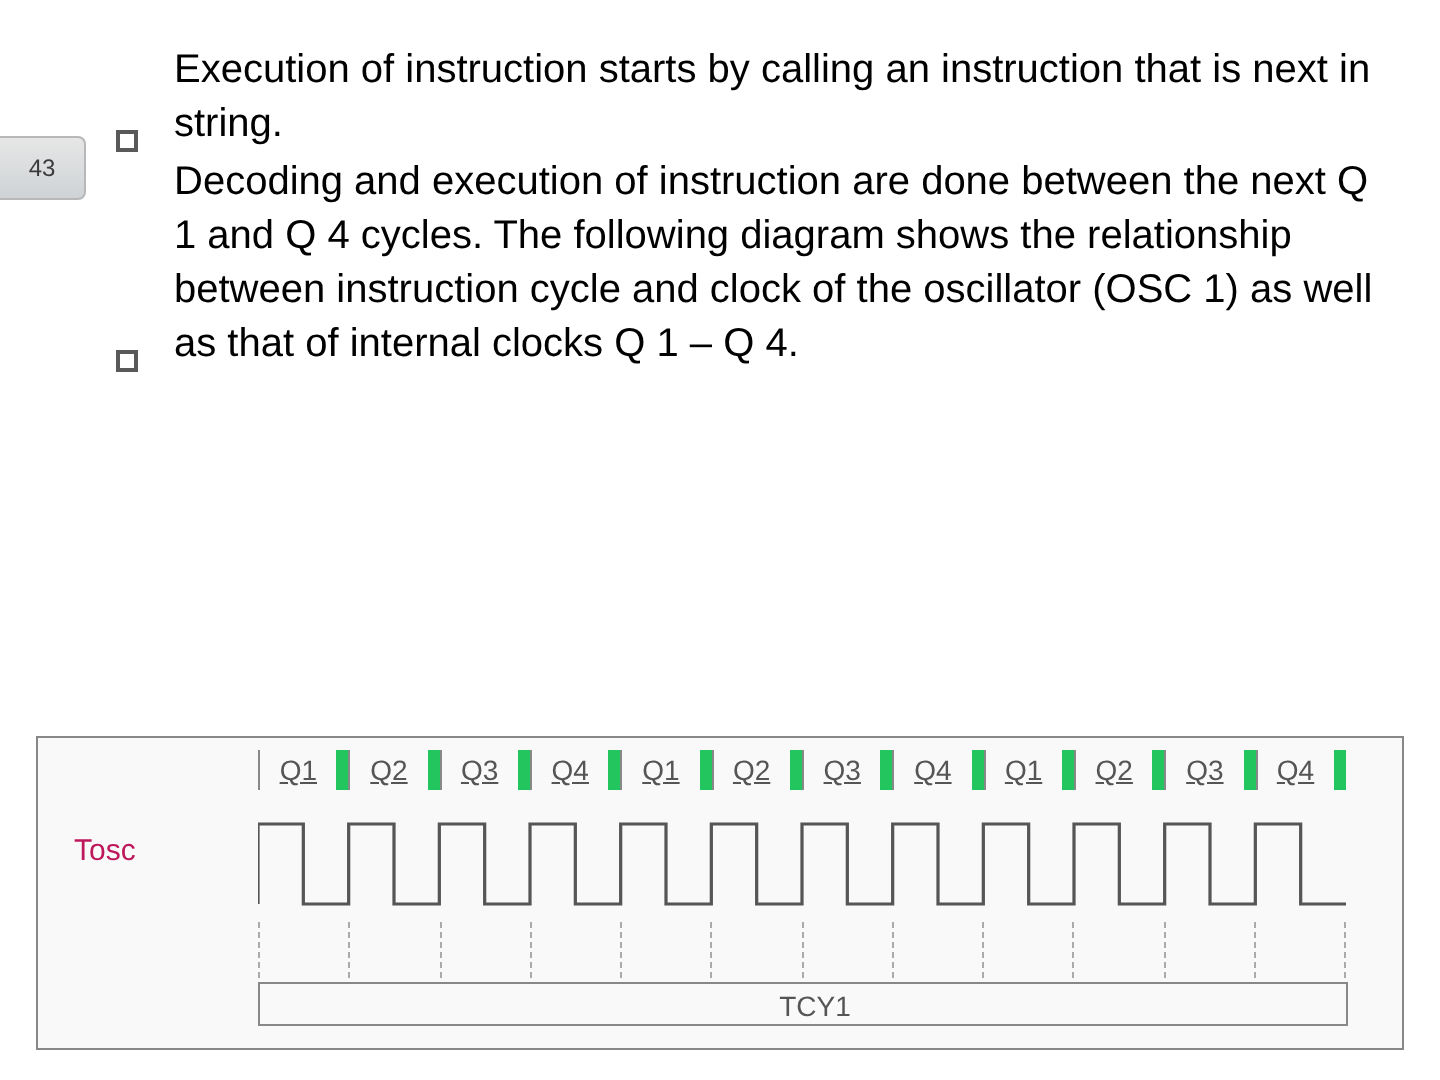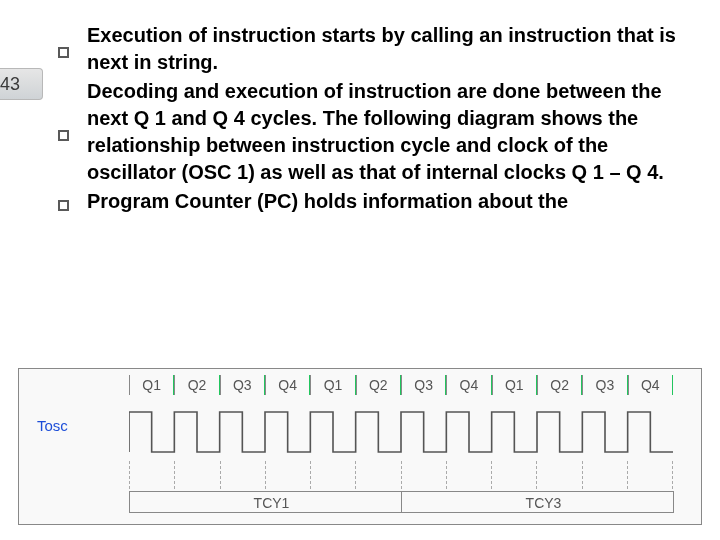--- a/index.html
+++ b/index.html
@@ -18,36 +18,35 @@
     left: 0;
     top: 68px;
     width: 42px;
     height: 30px;
     background: linear-gradient(#e6e6e6, #cfd3d6);
     border: 1px solid #b8b8b8;
     border-left: none;
     border-radius: 0 4px 4px 0;
     display: flex;
     align-items: center;
-    justify-content: flex-start;
-    font-size: 18px;
+    justify-content: center;
+    font-size: 12px;
     color: #3a3a3a;
     z-index: 2;
   }
   .content {
     position: absolute;
     left: 58px;
     right: 20px;
     top: 22px;
   }
   .bullet-row {
     display: flex;
-    align-items: center;
+    align-items: flex-end;
     margin: 0 0 2px 0;
-    font-weight: bold;
   }
   .bullet-marker {
     width: 11px;
     height: 11px;
     border: 2px solid #595959;
     margin-top: 7px;
     margin-right: 18px;
     flex-shrink: 0;
     box-sizing: border-box;
   }
@@ -72,30 +71,31 @@
     right: 28px;
     top: 6px;
     display: flex;
     height: 20px;
     font-size: 14px;
     color: #555;
   }
   .q-cell {
     flex: 1;
     border-left: 1px solid #888;
-    border-right: 1px solid #22c55e;
+    border-right: 6px solid #22c55e;
     text-align: center;
     line-height: 20px;
+    text-decoration: underline;
   }
   .tosc-label {
     position: absolute;
     left: 18px;
     top: 48px;
     font-size: 15px;
-    color: #1d4ed8;
+    color: #be185d;
   }
   .clock-wave {
     position: absolute;
     left: 110px;
     right: 28px;
     top: 38px;
     height: 50px;
   }
   .clock-wave svg {
     width: 100%;
@@ -141,24 +141,20 @@
 </div>
 
 <div class="content">
   <div class="bullet-row">
     <div class="bullet-marker"></div>
     <div class="bullet-text">Execution of instruction starts by calling an instruction that is next in string.</div>
   </div>
   <div class="bullet-row">
     <div class="bullet-marker"></div>
     <div class="bullet-text">Decoding and execution of instruction are done between the next Q 1 and Q 4 cycles. The following diagram shows the relationship between instruction cycle and clock of the oscillator (OSC 1) as well as that of internal clocks Q 1 – Q 4.</div>
-  </div>
-  <div class="bullet-row">
-    <div class="bullet-marker"></div>
-    <div class="bullet-text">Program Counter (PC) holds information about the</div>
   </div>
 </div>
 
 <div class="diagram">
   <div class="diagram-frame">
 
     <div class="q-row">
       <div class="q-cell">Q1</div>
       <div class="q-cell">Q2</div>
       <div class="q-cell">Q3</div>
@@ -191,17 +187,16 @@
       <div class="vline"></div>
       <div class="vline"></div>
       <div class="vline"></div>
       <div class="vline"></div>
       <div class="vline"></div>
       <div class="vline" style="border-right:1px dashed #aaa"></div>
     </div>
 
     <div class="tcy-row">
       <div class="tcy-cell">TCY1</div>
-      <div class="tcy-cell">TCY3</div>
     </div>
 
   </div>
 </div>
 
 </body></html>

